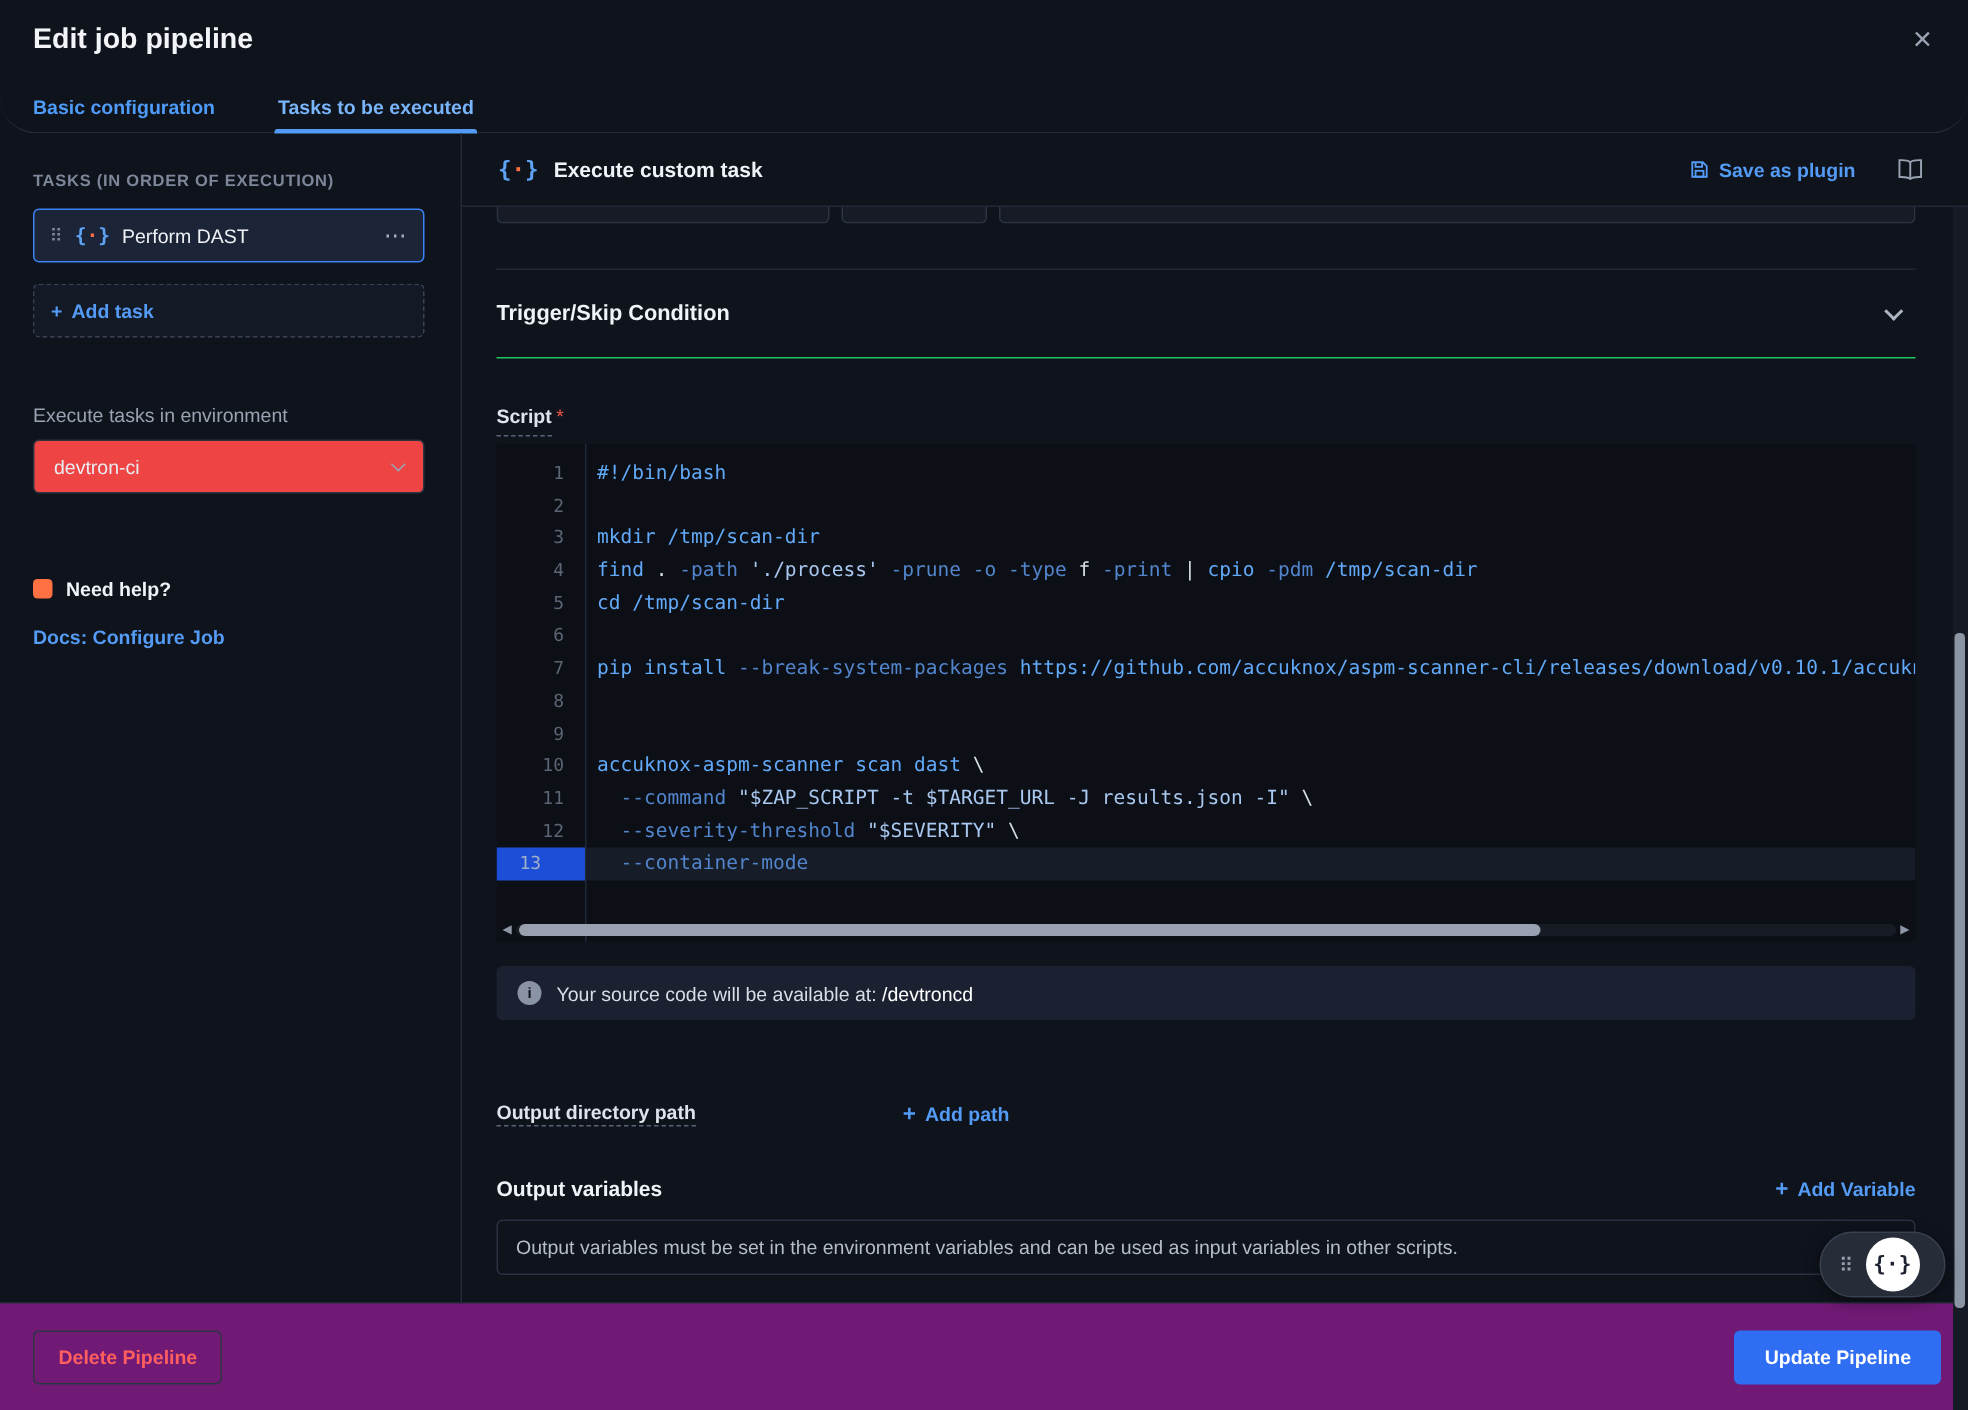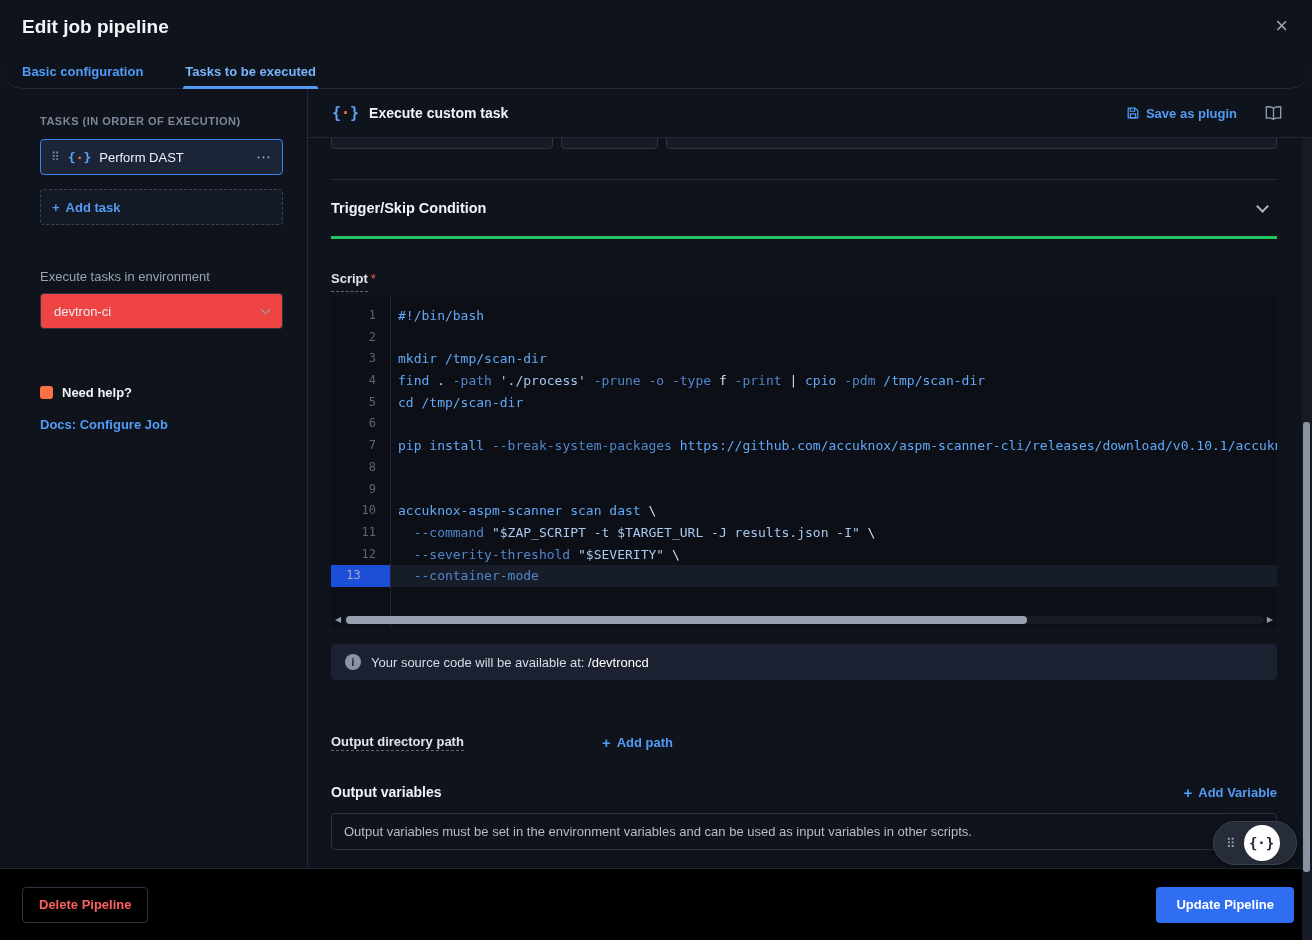--- a/index.html
+++ b/index.html
@@ -21,21 +21,21 @@
   .tabs { position:absolute; left:22px; bottom:-1px; display:flex; gap:42px; }
   .tab { font-size:13px; font-weight:600; color:#4f9cf8; padding-bottom:10px; position:relative; }
   .tab.active { color:#79b5fb; }
   .tab.active::after { content:""; position:absolute; left:-2px; right:-2px; bottom:0; height:3px;
     background:var(--accent-blue,#549bf5); border-radius:2px 2px 0 0; }
 
   
   .bodywrap { position:absolute; top:89px; bottom:72px; left:0; right:0; display:flex; }
 
   
-  .sidebar { width:308px; flex-shrink:0; border-right:1px solid #222836; padding:26px 24px 0 40px; }
+  .sidebar { width:308px; flex-shrink:0; border-right:1px solid #222836; padding:26px 24px 0 22px; }
   .sec-label { font-size:11px; font-weight:700; letter-spacing:.5px; color:#7d8799; margin-bottom:12px; }
   .task-item { height:36px; display:flex; align-items:center; gap:8px; background:#1c2537;
     border:1px solid var(--selected-border,#3b82f6); border-radius:4px; padding:0 10px; }
   .drag-dots { color:#7d8799; font-size:12px; line-height:1; }
   .braces-icon { font-weight:700; font-size:13px; font-family:"DejaVu Sans Mono",monospace; white-space:nowrap; }
   .braces-icon .b { color:#5ea3f5; } .braces-icon .d { color:var(--warning-orange,#ff7043); }
   .braces-icon.lg { font-size:15px; }
   .task-name { flex:1; font-size:13px; color:#eef1f6; }
   .more-dots { color:#aab3c2; font-size:15px; letter-spacing:1px; }
   .add-task { margin-top:14px; width:100%; height:36px; background:#141926; border:1px dashed #3a4356;
@@ -59,21 +59,21 @@
   .mh-title { font-size:14px; font-weight:600; flex:1; color:#f0f3f7; }
   .save-plugin { color:var(--accent-blue,#549bf5); font-size:13px; font-weight:600; display:flex; gap:6px; align-items:center; }
   .book-ic { margin-left:18px; color:#98a1b0; display:flex; align-items:center; }
 
   .content { flex:1; padding:0 35px 0 23px; overflow:hidden; }
 
   .cutrow { height:11px; overflow:hidden; display:flex; gap:8px; }
   .cutbox { height:40px; transform:translateY(-29px); border:1px solid #2c3442; background:#161b26; border-radius:4px; }
   .cutbox.w1 { width:222px; } .cutbox.w2 { width:97px; } .cutbox.w3 { flex:1; }
 
-  .trigger { margin-top:30px; height:60px; border-top:1px solid #222836; border-bottom:3px solid #22c55e;
+  .trigger { margin-top:30px; height:60px; border-top:1px solid #222836; border-bottom:1px solid #22c55e;
     display:flex; align-items:center; justify-content:space-between; padding-right:10px; }
   .trigger-label { font-size:14.5px; font-weight:700; color:#f0f3f7; }
 
   .script-row { margin-top:30px; height:17px; }
   .script-label { font-size:13px; font-weight:600; color:#dfe4ec; border-bottom:1px dashed #5a6478; padding-bottom:5px; }
   .req { color:#f5564b; margin-left:3px; font-size:13px; }
 
   
   .editor { margin-top:10px; background:#0c0f16; position:relative; height:332px; display:flex; overflow:hidden; border-radius:2px; }
   .gutter { width:60px; flex-shrink:0; border-right:1px solid #20293a; padding-top:9px; }
@@ -107,21 +107,21 @@
   .addlink .plus { font-size:15px; font-weight:600; line-height:1; }
   .outdir-row .addlink { margin-left:138px; }
 
   .outvars-row { margin-top:28px; display:flex; justify-content:space-between; align-items:center; height:22px; }
   .outvars-label { font-size:14px; font-weight:700; color:#f0f3f7; }
 
   .note { margin-top:10px; border:1px solid #2a3142; border-radius:4px; padding:10px 12px; font-size:13px; color:#b5bdc9; }
 
   
   .footer { position:absolute; bottom:0; left:0; right:0; height:72px; border-top:1px solid #222836;
-    display:flex; align-items:center; justify-content:space-between; padding:0 18px 0 22px; background:#000000; }
+    display:flex; align-items:center; justify-content:space-between; padding:0 18px 0 22px; background:#701a75; }
   .btn-delete { height:36px; padding:0 16px; background:transparent; border:1px solid #2c3442; border-radius:4px;
     color:var(--danger-red,#ff5f5f); font-size:13px; font-weight:600; font-family:inherit; }
   .btn-update { height:36px; padding:0 20px; background:var(--primary-button-bg,#2f6ef2); border:none; border-radius:4px;
     color:#fff; font-size:13px; font-weight:600; font-family:inherit; }
 
   
   .fab { position:absolute; right:15px; bottom:75px; width:84px; height:44px; background:#262c38;
     border:1px solid #39414f; border-radius:22px; display:flex; align-items:center; padding:0 3px 0 12px;
     gap:8px; box-shadow:0 2px 10px rgba(0,0,0,.45); z-index:20; }
   .fab-drag { color:#97a0af; font-size:13px; line-height:1; }

